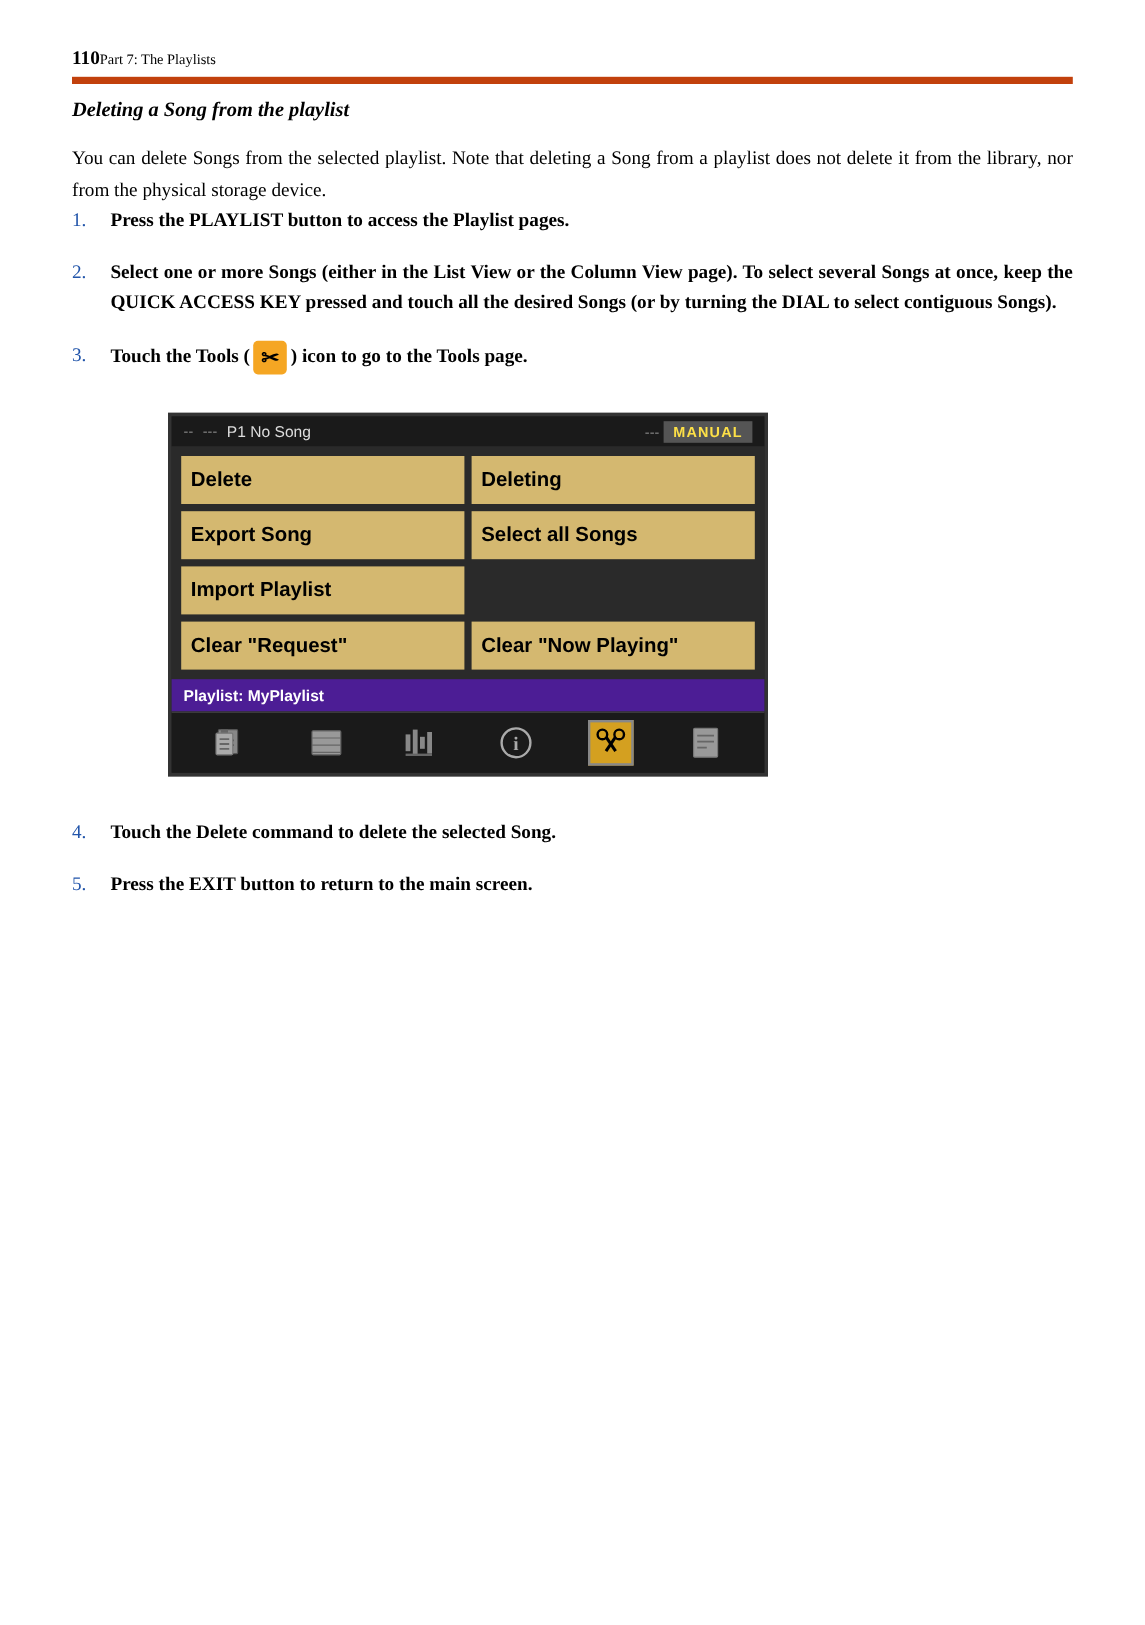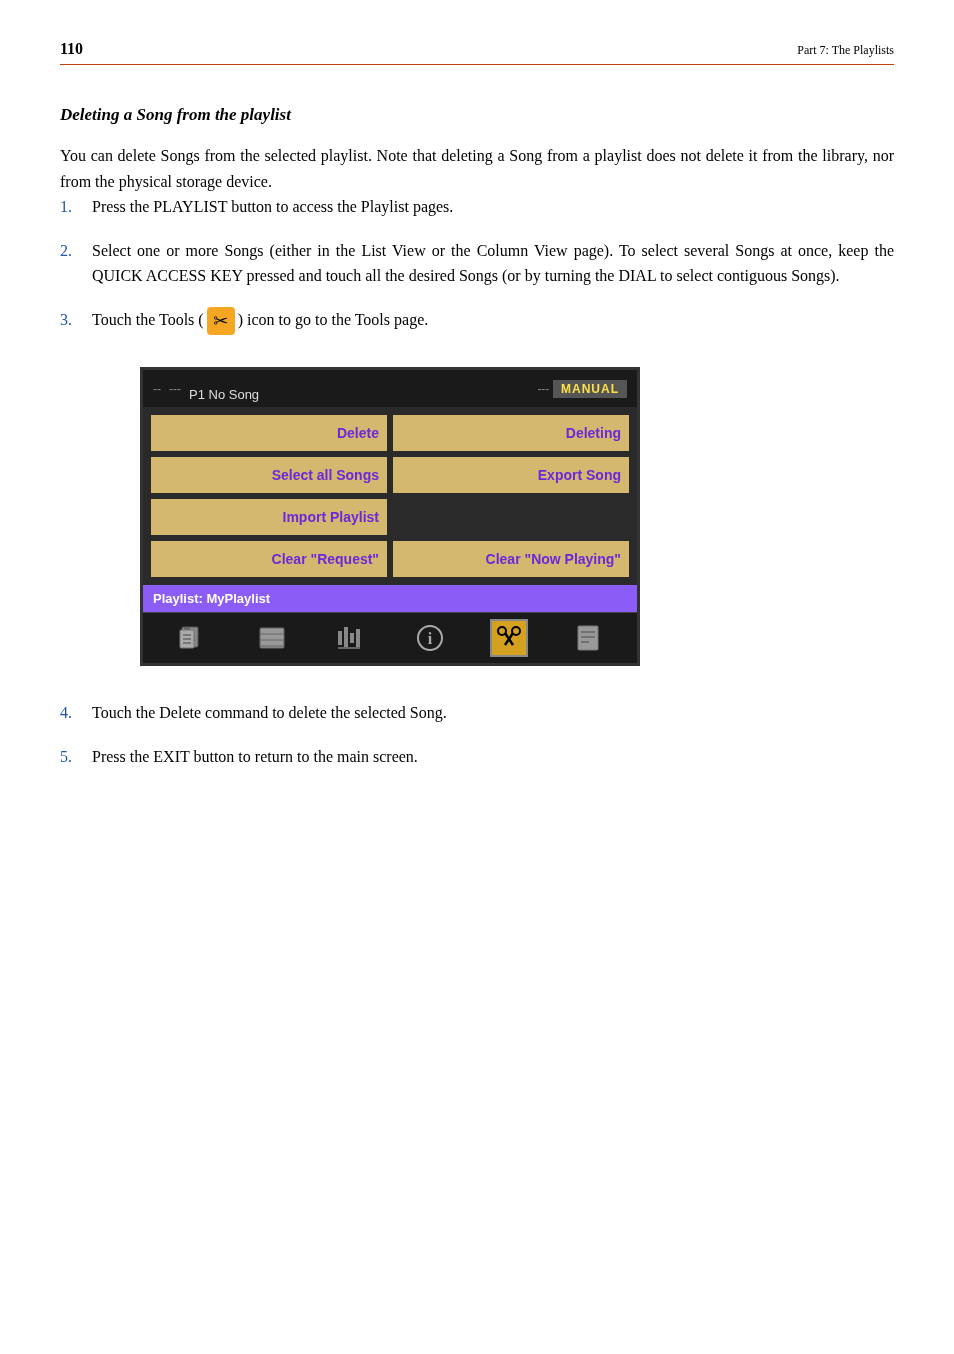--- a/index.html
+++ b/index.html
@@ -7,25 +7,24 @@
       background: #fff;
       font-family: Georgia, 'Times New Roman', serif;
       font-size: 16px;
       color: #000;
       width: 954px;
       min-height: 1354px;
       padding: 40px 60px 60px 60px;
     }
     .page-header {
       display: flex;
-      justify-content: space-between;
       align-items: baseline;
-      border-bottom: 1px solid #c2410c;
+      border-bottom: 6px solid #c2410c;
       padding-bottom: 6px;
-      margin-bottom: 40px;
+      margin-bottom: 12px;
     }
     .page-number {
       font-weight: bold;
       font-size: 16px;
     }
     .page-title-header {
       font-size: 12px;
     }
     .section-title {
       font-weight: bold;
@@ -51,20 +50,21 @@
     }
     .step-num {
       color: #2255aa;
       font-size: 16px;
       min-width: 32px;
       font-family: Georgia, serif;
     }
     .step-text {
       flex: 1;
       font-size: 16px;
+      font-weight: bold;
     }
     .tools-icon-inline {
       display: inline-flex;
       align-items: center;
       justify-content: center;
       width: 28px;
       height: 28px;
       background: #f5a623;
       border-radius: 4px;
       margin: 0 3px;
@@ -96,54 +96,53 @@
       gap: 8px;
       align-items: center;
     }
     .top-dashes {
       color: #888;
       font-size: 12px;
     }
     .top-p1 {
       color: #ddd;
       font-size: 13px;
-      margin-top: 12px;
     }
     .manual-badge {
       background: #555;
       color: #fde047;
       padding: 2px 8px;
       font-size: 12px;
       font-weight: bold;
       letter-spacing: 1px;
     }
     .device-buttons-grid {
       background: #2a2a2a;
       display: grid;
       grid-template-columns: 1fr 1fr;
       gap: 6px;
       padding: 8px;
     }
     .dev-btn {
       background: #d4b870;
-      color: #6d28d9;
-      font-weight: bold;
-      font-size: 14px;
-      text-align: right;
+      color: #000000;
+      font-weight: bold;
+      font-size: 17px;
+      text-align: left;
       padding: 10px 8px;
       border: none;
       cursor: pointer;
       font-family: Arial, sans-serif;
     }
     .dev-btn-empty {
       background: transparent;
       cursor: default;
     }
     .device-info-bar {
-      background: #8b5cf6;
+      background: #4c1d95;
       color: #fff;
       padding: 4px 10px;
       font-size: 13px;
       font-weight: bold;
     }
     .device-info-bar div {
       margin: 2px 0;
     }
     .device-bottom-icons {
       background: #1a1a1a;
@@ -210,22 +209,22 @@
       </div>
       <div class="top-right">
         <span class="top-dashes">---</span>
         <span class="manual-badge">MANUAL</span>
       </div>
     </div>
 
     <div class="device-buttons-grid">
       <button class="dev-btn">Delete</button>
       <button class="dev-btn">Deleting</button>
+      <button class="dev-btn">Export Song</button>
       <button class="dev-btn">Select all Songs</button>
-      <button class="dev-btn">Export Song</button>
       <button class="dev-btn">Import Playlist</button>
       <div class="dev-btn dev-btn-empty"></div>
       <button class="dev-btn">Clear "Request"</button>
       <button class="dev-btn">Clear "Now Playing"</button>
     </div>
 
     <div class="device-info-bar">
       <div>Playlist: MyPlaylist</div>
     </div>
 

